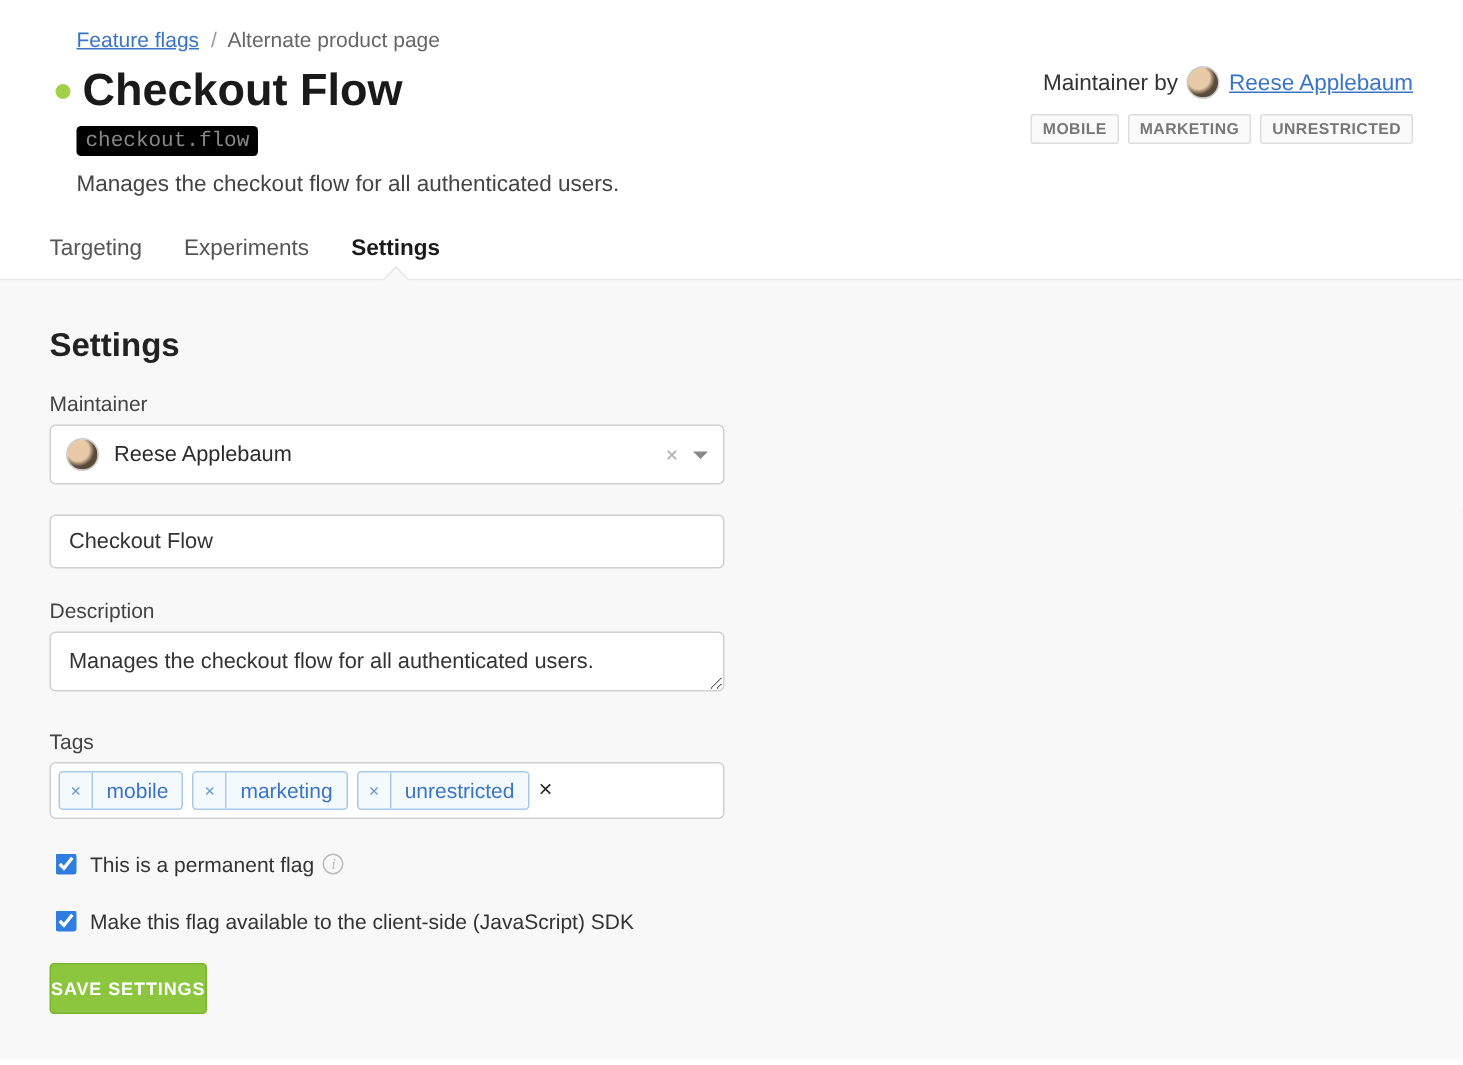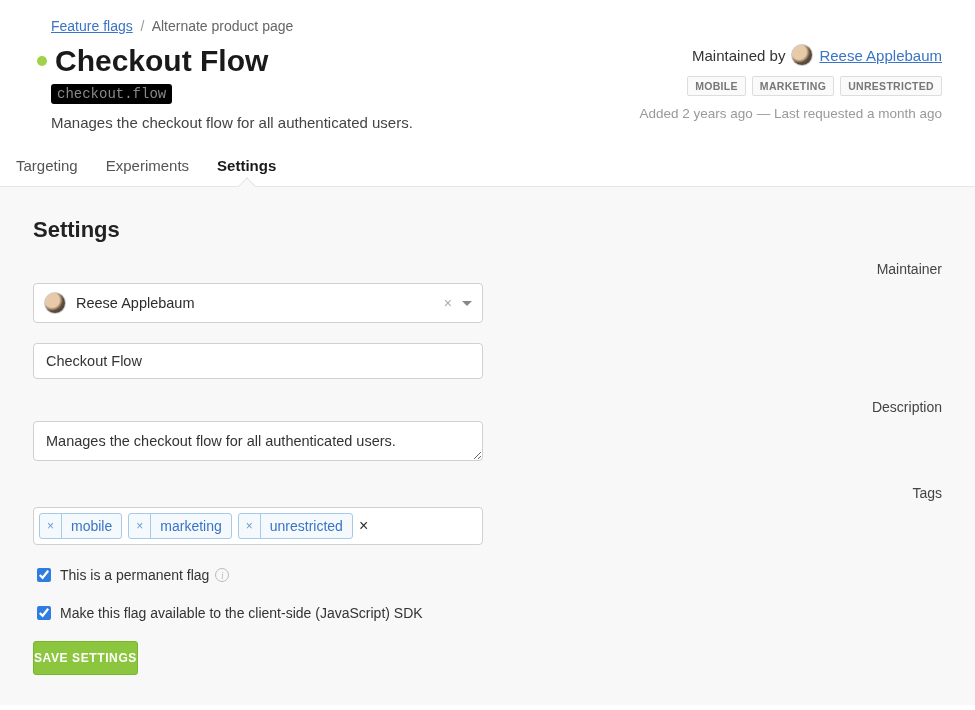--- a/index.html
+++ b/index.html
@@ -90,21 +90,21 @@
   }
   .timestamps {
     font-size: 13.5px;
     color: #999;
     margin-top: 10px;
   }
   .tabs {
     display: flex;
     gap: 28px;
     margin-top: 26px;
-    padding: 0 16px;
+    padding: 0 33px;
     border-bottom: 1px solid #e6e6e6;
   }
   .tab {
     font-size: 15px;
     color: #555;
     padding: 0 0 12px 0;
     cursor: pointer;
     position: relative;
   }
   .tab.active {
@@ -132,21 +132,20 @@
     font-weight: 600;
     margin: 8px 0 18px 0;
     color: #222;
   }
   .field { margin-bottom: 20px; }
   .field-label {
     font-size: 14px;
     color: #444;
     margin-bottom: 6px;
     display: block;
-    text-align: right;
   }
   .control {
     width: 450px;
     border: 1px solid #d0d0d0;
     border-radius: 4px;
     background: #fff;
     font-size: 14.5px;
     padding: 8px 10px;
     display: flex;
     align-items: center;
@@ -268,30 +267,29 @@
     <div>
       <div class="title-block">
         <span class="status-dot"></span>
         <h1 class="page-title">Checkout Flow</h1>
       </div>
       <span class="slug">checkout.flow</span>
       <div class="desc">Manages the checkout flow for all authenticated users.</div>
     </div>
     <div class="meta-right">
       <div class="maintained-line">
-        <span>Maintained by</span>
+        <span>Maintainer by</span>
         <span class="avatar"></span>
         <a href="#">Reese Applebaum</a>
       </div>
       <div class="tag-badges">
         <span class="tag-badge">MOBILE</span>
         <span class="tag-badge">MARKETING</span>
         <span class="tag-badge">UNRESTRICTED</span>
       </div>
-      <div class="timestamps">Added 2 years ago — Last requested a month ago</div>
     </div>
   </div>
 </div>
 
 <div class="tabs">
   <div class="tab">Targeting</div>
   <div class="tab">Experiments</div>
   <div class="tab active">Settings</div>
 </div>
 

